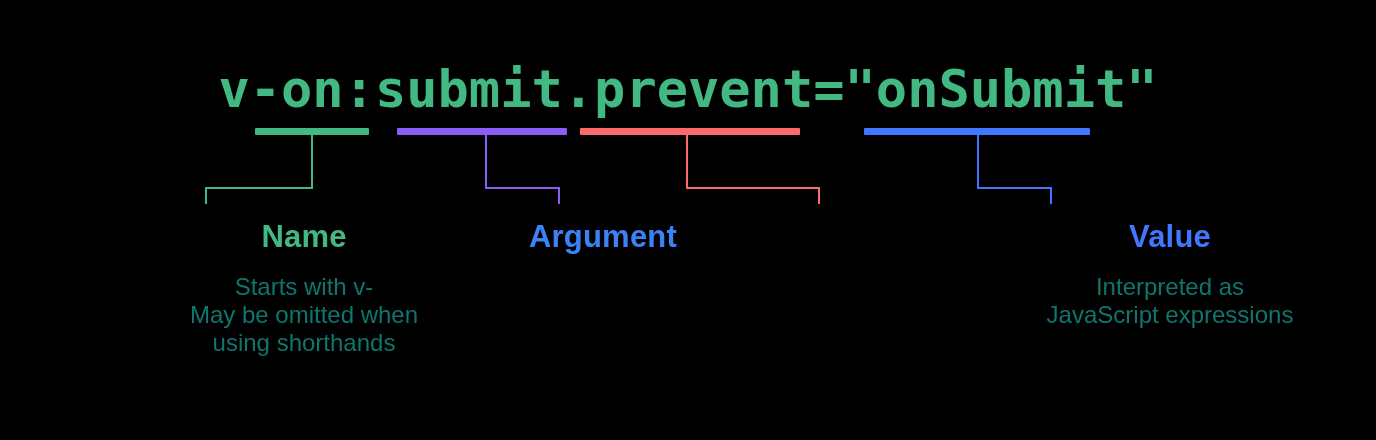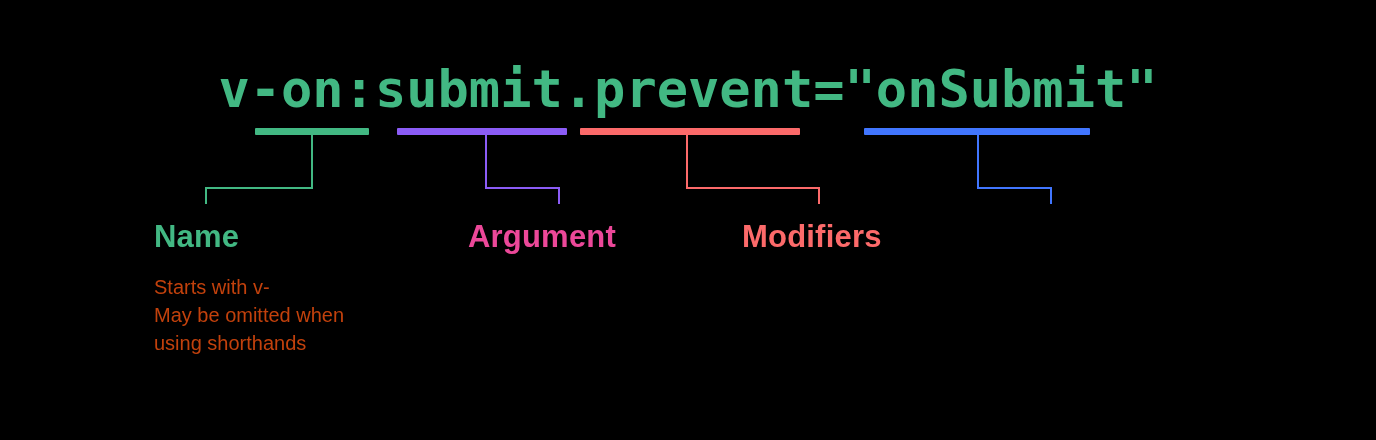--- a/index.html
+++ b/index.html
@@ -45,36 +45,37 @@
   .conn {
     position: absolute;
   }
   .conn-v { width: 2px; }
   .conn-h { height: 2px; }
 
   
   .col {
     position: absolute;
     top: 218px;
+    text-align: center;
   }
   .col-title {
     font-family: "Liberation Sans", sans-serif;
     font-size: 31px;
     font-weight: 700;
     line-height: 38px;
     letter-spacing: 0.2px;
     margin: 0 0 17px 0;
     white-space: nowrap;
   }
   .col-desc {
     font-family: "Liberation Sans", sans-serif;
-    font-size: 20px;
+    font-size: 24px;
     font-weight: 400;
     line-height: 28px;
-    color: #c2410c;
+    color: #0f766e;
     margin: 0;
     white-space: pre-line;
   }
 </style>
 </head>
 <body>
 
 <div id="stage">
 
   <div id="code-line">v-on:submit.prevent="onSubmit"</div>
@@ -90,31 +91,35 @@
 May be omitted when
 using shorthands</div>
   </div>
 
   <div class="bar" style="left:397px; top:128px; width:170px; background:#8b5cf6;"></div>
   <div class="conn conn-v" style="left:485px; top:133px; height:56px; background:#8b5cf6;"></div>
   <div class="conn conn-h" style="left:485px; top:187px; width:75px; background:#8b5cf6;"></div>
   <div class="conn conn-v" style="left:558px; top:187px; height:17px; background:#8b5cf6;"></div>
 
   <div class="col" style="left:468px; width:270px;">
-    <div class="col-title" style="color:#ec4899;">Argument</div>
+    <div class="col-title" style="color:#3b82f6;">Argument</div>
   </div>
 
   <div class="bar" style="left:580px; top:128px; width:220px; background:#fc6a6a;"></div>
   <div class="conn conn-v" style="left:686px; top:133px; height:56px; background:#fc6a6a;"></div>
   <div class="conn conn-h" style="left:686px; top:187px; width:134px; background:#fc6a6a;"></div>
   <div class="conn conn-v" style="left:818px; top:187px; height:17px; background:#fc6a6a;"></div>
 
   <div class="col" style="left:742px; width:250px;">
-    <div class="col-title" style="color:#fc6a6a;">Modifiers</div>
   </div>
 
   <div class="bar" style="left:864px; top:128px; width:226px; background:#4176ff;"></div>
   <div class="conn conn-v" style="left:977px; top:133px; height:56px; background:#4176ff;"></div>
   <div class="conn conn-h" style="left:977px; top:187px; width:75px; background:#4176ff;"></div>
   <div class="conn conn-v" style="left:1050px; top:187px; height:17px; background:#4176ff;"></div>
 
+  <div class="col" style="left:1005px; width:330px;">
+    <div class="col-title" style="color:#4176ff;">Value</div>
+    <div class="col-desc">Interpreted as
+JavaScript expressions</div>
+  </div>
 
 </div>
 
 </body></html>

